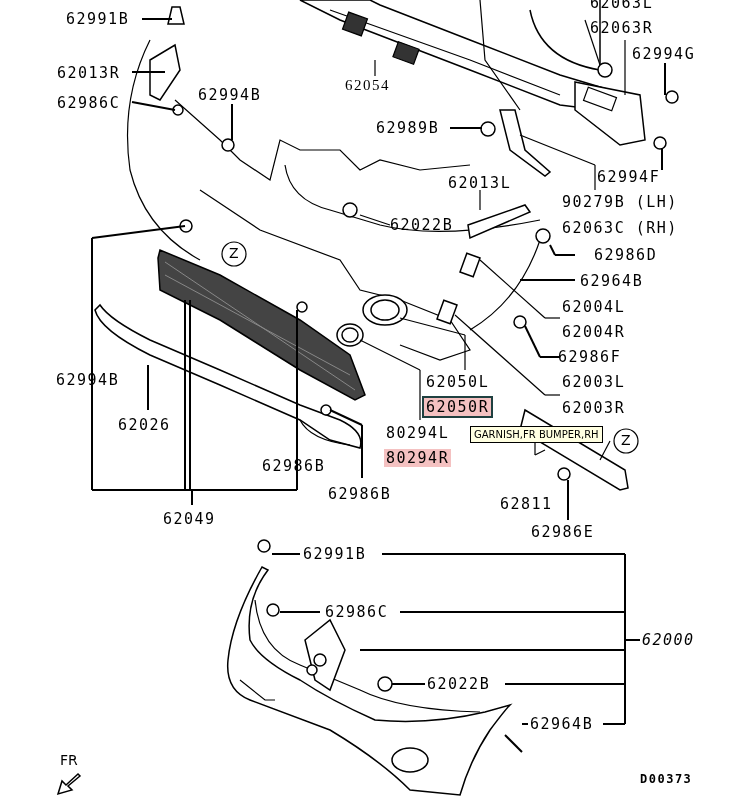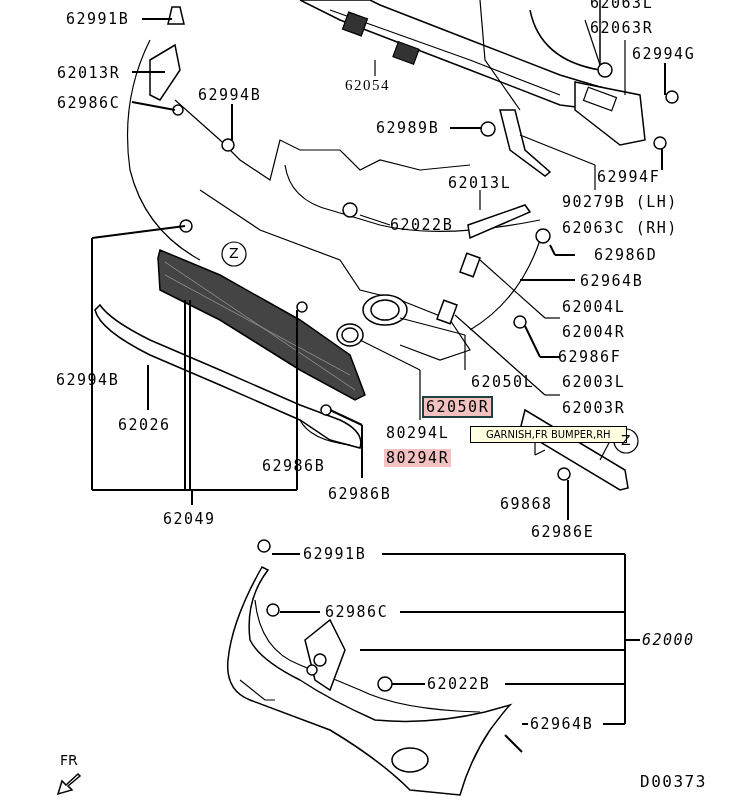--- a/index.html
+++ b/index.html
@@ -1,22 +1,22 @@
 <!DOCTYPE html>
 <html><head>
 <meta charset="utf-8">
 <style>
   html, body { margin:0; padding:0; background:#ffffff; }
   body { width:752px; height:802px; position:relative; overflow:hidden; font-family:"DejaVu Sans", sans-serif; }
   #diagram { position:absolute; left:0; top:0; width:752px; height:802px; }
   .lbl { position:absolute; font-family:"DejaVu Sans Mono", monospace; font-size:15px; letter-spacing:1.5px; color:#000; line-height:18px; white-space:nowrap; cursor:pointer; }
   .lbl.hl { background:#f4c1c1; padding:0 2px; }
   .lbl.sel { outline:2px solid #1f4040; }
-  .tooltip { position:absolute; background:#ffffe1; border:1px solid #000; font-family:"DejaVu Sans", sans-serif; font-size:10px; padding:1px 15px; line-height:13px; white-space:nowrap; }
-  .code { position:absolute; font-family:"DejaVu Sans Mono", monospace; font-size:16px; letter-spacing:1.5px; font-weight:normal; }
+  .tooltip { position:absolute; background:#ffffe1; border:1px solid #000; font-family:"DejaVu Sans", sans-serif; font-size:10px; padding:1px 3px; line-height:13px; white-space:nowrap; }
+  .code { position:absolute; font-family:"DejaVu Sans Mono", monospace; font-size:12px; letter-spacing:1.5px; font-weight:bold; }
   .fr { position:absolute; font-family:"DejaVu Sans", sans-serif; font-size:14px; }
   svg .ln { stroke:#000; stroke-width:2; fill:none; }
   svg .thin { stroke:#000; stroke-width:1.2; fill:none; }
   svg .part { stroke:#000; stroke-width:1.5; fill:#fff; }
   svg .dark { stroke:#000; stroke-width:1.2; fill:#333; }
 </style>
 </head>
 <body>
 
 <svg id="diagram" viewBox="0 0 752 802" xmlns="http://www.w3.org/2000/svg">
@@ -183,33 +183,33 @@
 <span class="lbl" style="left:597px;top:168px;">62994F</span>
 <span class="lbl" style="left:448px;top:174px;">62013L</span>
 <span class="lbl" style="left:562px;top:193px;">90279B (LH)</span>
 <span class="lbl" style="left:562px;top:219px;">62063C (RH)</span>
 <span class="lbl" style="left:390px;top:216px;">62022B</span>
 <span class="lbl" style="left:582px;top:246px;margin-left:12px;">62986D</span>
 <span class="lbl" style="left:580px;top:272px;">62964B</span>
 <span class="lbl" style="left:562px;top:298px;">62004L</span>
 <span class="lbl" style="left:562px;top:323px;">62004R</span>
 <span class="lbl" style="left:558px;top:348px;">62986F</span>
-<span class="lbl" style="left:426px;top:373px;margin-left:45px;">62050L</span>
+<span class="lbl" style="left:426px;top:373px;">62050L</span>
 <span class="lbl hl sel" style="left:424px;top:398px;">62050R</span>
 <span class="lbl" style="left:562px;top:373px;">62003L</span>
 <span class="lbl" style="left:562px;top:399px;">62003R</span>
 <span class="lbl" style="left:386px;top:424px;">80294L</span>
 <span class="lbl hl" style="left:384px;top:449px;">80294R</span>
 <span class="tooltip" style="left:470px;top:426px;">GARNISH,FR BUMPER,RH</span>
 <span class="lbl" style="left:56px;top:371px;">62994B</span>
 <span class="lbl" style="left:118px;top:416px;">62026</span>
 <span class="lbl" style="left:262px;top:457px;">62986B</span>
 <span class="lbl" style="left:328px;top:485px;">62986B</span>
 <span class="lbl" style="left:163px;top:510px;">62049</span>
-<span class="lbl" style="left:500px;top:495px;">69868</span>
+<span class="lbl" style="left:500px;top:495px;">62811</span>
 <span class="lbl" style="left:531px;top:523px;">62986E</span>
 
 <span class="lbl" style="left:303px;top:545px;">62991B</span>
 <span class="lbl" style="left:325px;top:603px;">62986C</span>
 <span class="lbl" style="left:642px;top:631px;font-style:italic;">62000</span>
 <span class="lbl" style="left:427px;top:675px;">62022B</span>
 <span class="lbl" style="left:530px;top:715px;">62964B</span>
 
 <span class="fr" style="left:229px;top:245px;">Z</span>
 <span class="fr" style="left:621px;top:432px;">Z</span>

